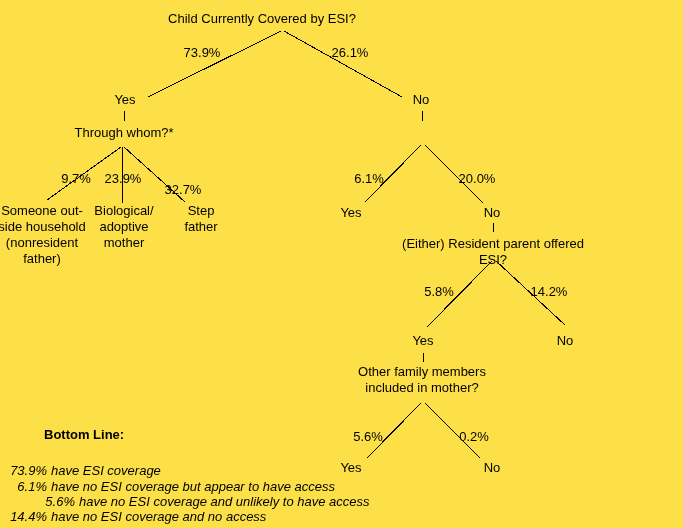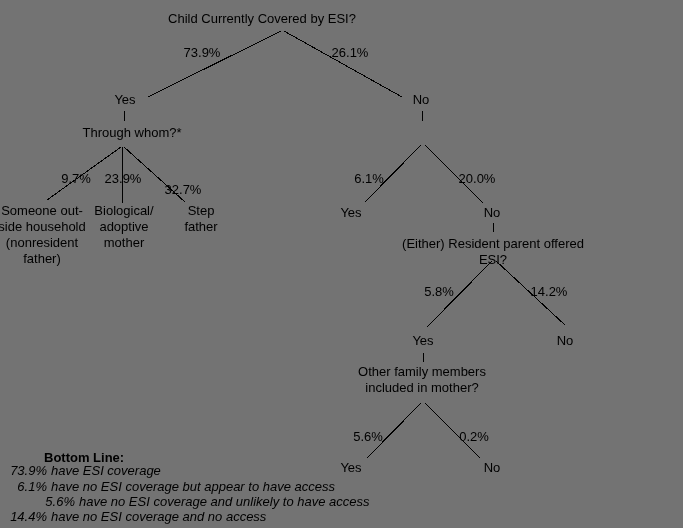--- a/index.html
+++ b/index.html
@@ -4,21 +4,21 @@
 <style>
   html, body {
     margin: 0;
     padding: 0;
     background: #ffffff;
   }
   .canvas {
     position: relative;
     width: 683px;
     height: 528px;
-    background: #737373;
+    background: #fde047;
     font-family: "Liberation Sans", sans-serif;
     font-size: 13px;
     color: #000000;
     overflow: hidden;
   }
   .lines {
     position: absolute;
     left: 0;
     top: 0;
   }
@@ -81,21 +81,21 @@
     <line x1="421" y1="403" x2="367" y2="458" stroke="#000" stroke-width="1"></line>
     <line x1="425" y1="403" x2="480" y2="458" stroke="#000" stroke-width="1"></line>
   </svg>
 
   <div class="lbl" style="left:262px; top:11px;">Child Currently Covered by ESI?</div>
   <div class="lbl" style="left:202px; top:45px;">73.9%</div>
   <div class="lbl" style="left:350px; top:45px;">26.1%</div>
   <div class="lbl" style="left:125px; top:92px;">Yes</div>
   <div class="lbl" style="left:421px; top:92px;">No</div>
 
-  <div class="lbl" style="left:132px; top:125px;">Through whom?*</div>
+  <div class="lbl" style="left:124px; top:125px;">Through whom?*</div>
   <div class="lbl" style="left:68px;  top:171px;margin-left:8px;">9.7%</div>
   <div class="lbl" style="left:123px; top:171px;">23.9%</div>
   <div class="lbl" style="left:183px; top:182px;">32.7%</div>
   <div class="lbl" style="left:42px;  top:203px;">Someone out-
 side household
 (nonresident
 father)</div>
   <div class="lbl" style="left:124px; top:203px;">Biological/
 adoptive
 mother</div>
@@ -113,21 +113,21 @@
   <div class="lbl" style="left:423px; top:333px;">Yes</div>
   <div class="lbl" style="left:565px; top:333px;">No</div>
 
   <div class="lbl" style="left:422px; top:364px;">Other family members
 included in mother?</div>
   <div class="lbl" style="left:368px; top:429px;">5.6%</div>
   <div class="lbl" style="left:474px; top:429px;">0.2%</div>
   <div class="lbl" style="left:351px; top:460px;">Yes</div>
   <div class="lbl" style="left:492px; top:460px;">No</div>
 
-  <div class="bl-title" style="left:2px; top:450px;padding-left:42px;">Bottom Line:</div>
+  <div class="bl-title" style="left:2px; top:427px;padding-left:42px;">Bottom Line:</div>
 
   <div class="bl-item" style="top:463px;">
     <span class="pct">73.9%</span><span class="desc">have ESI coverage</span>
   </div>
   <div class="bl-item" style="top:479px;">
     <span class="pct">6.1%</span><span class="desc">have no ESI coverage but appear to have access</span>
   </div>
   <div class="bl-item" style="top:494px;padding-left:28px;">
     <span class="pct">5.6%</span><span class="desc">have no ESI coverage and unlikely to have access</span>
   </div>

